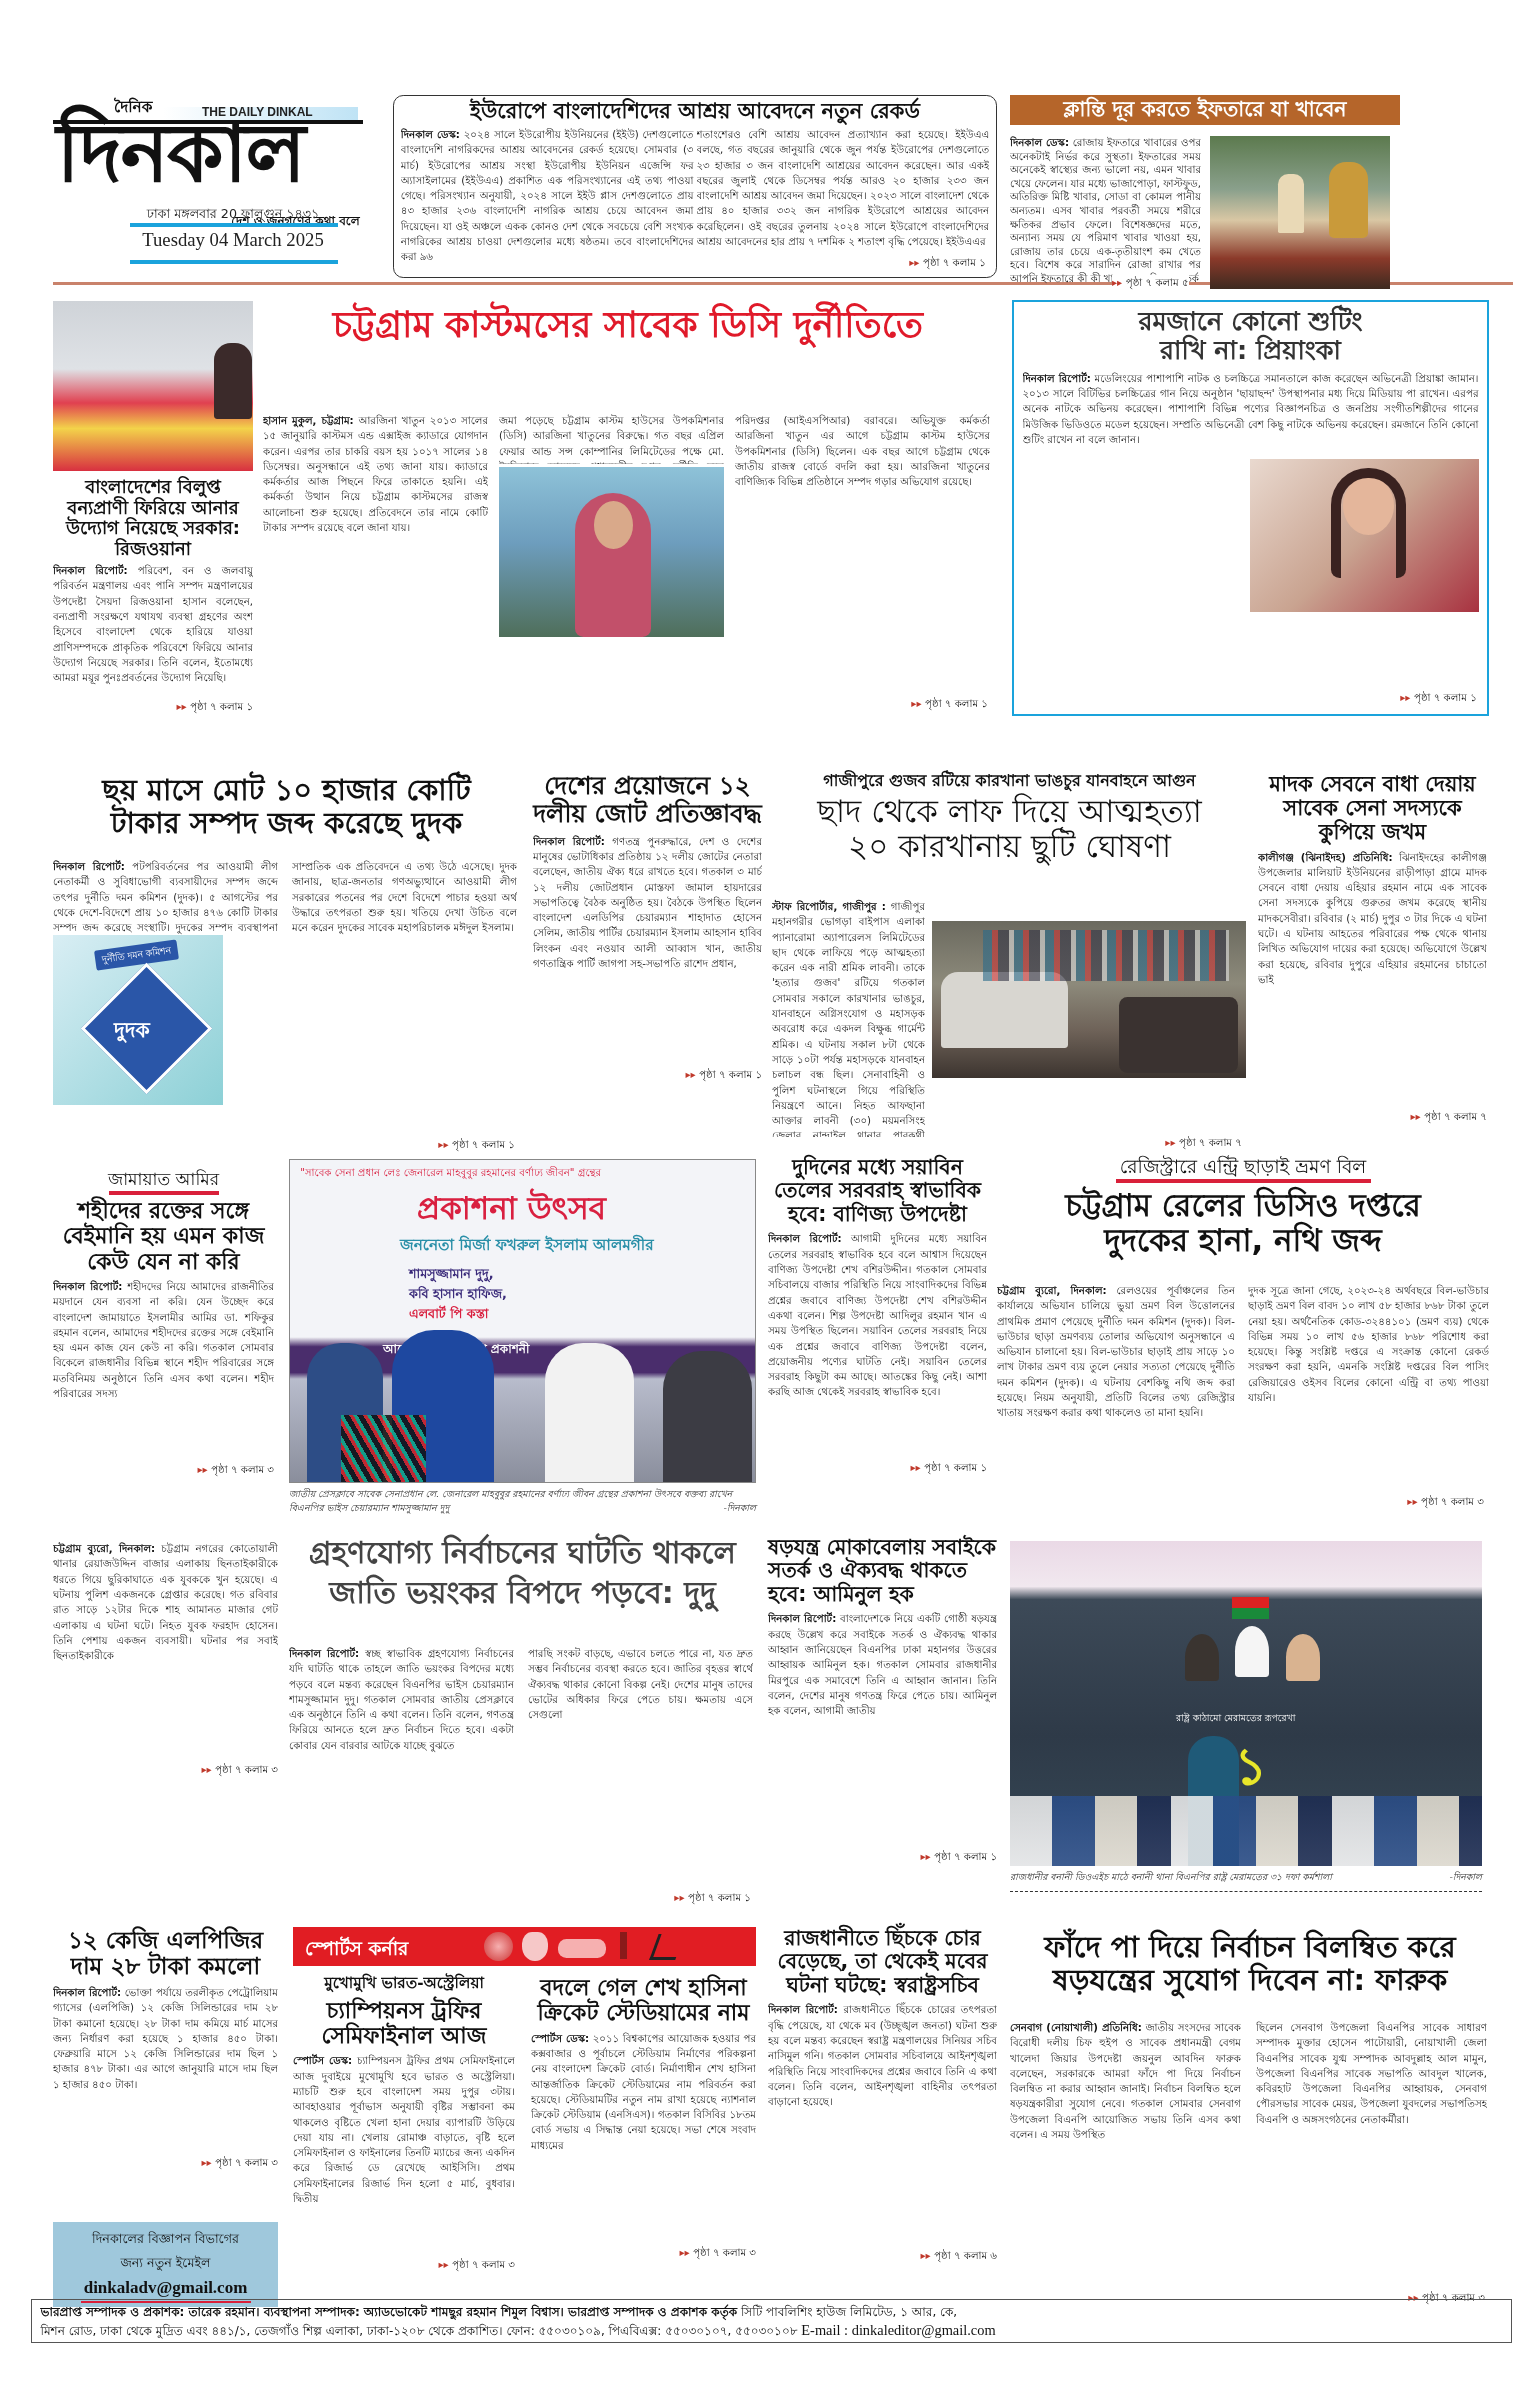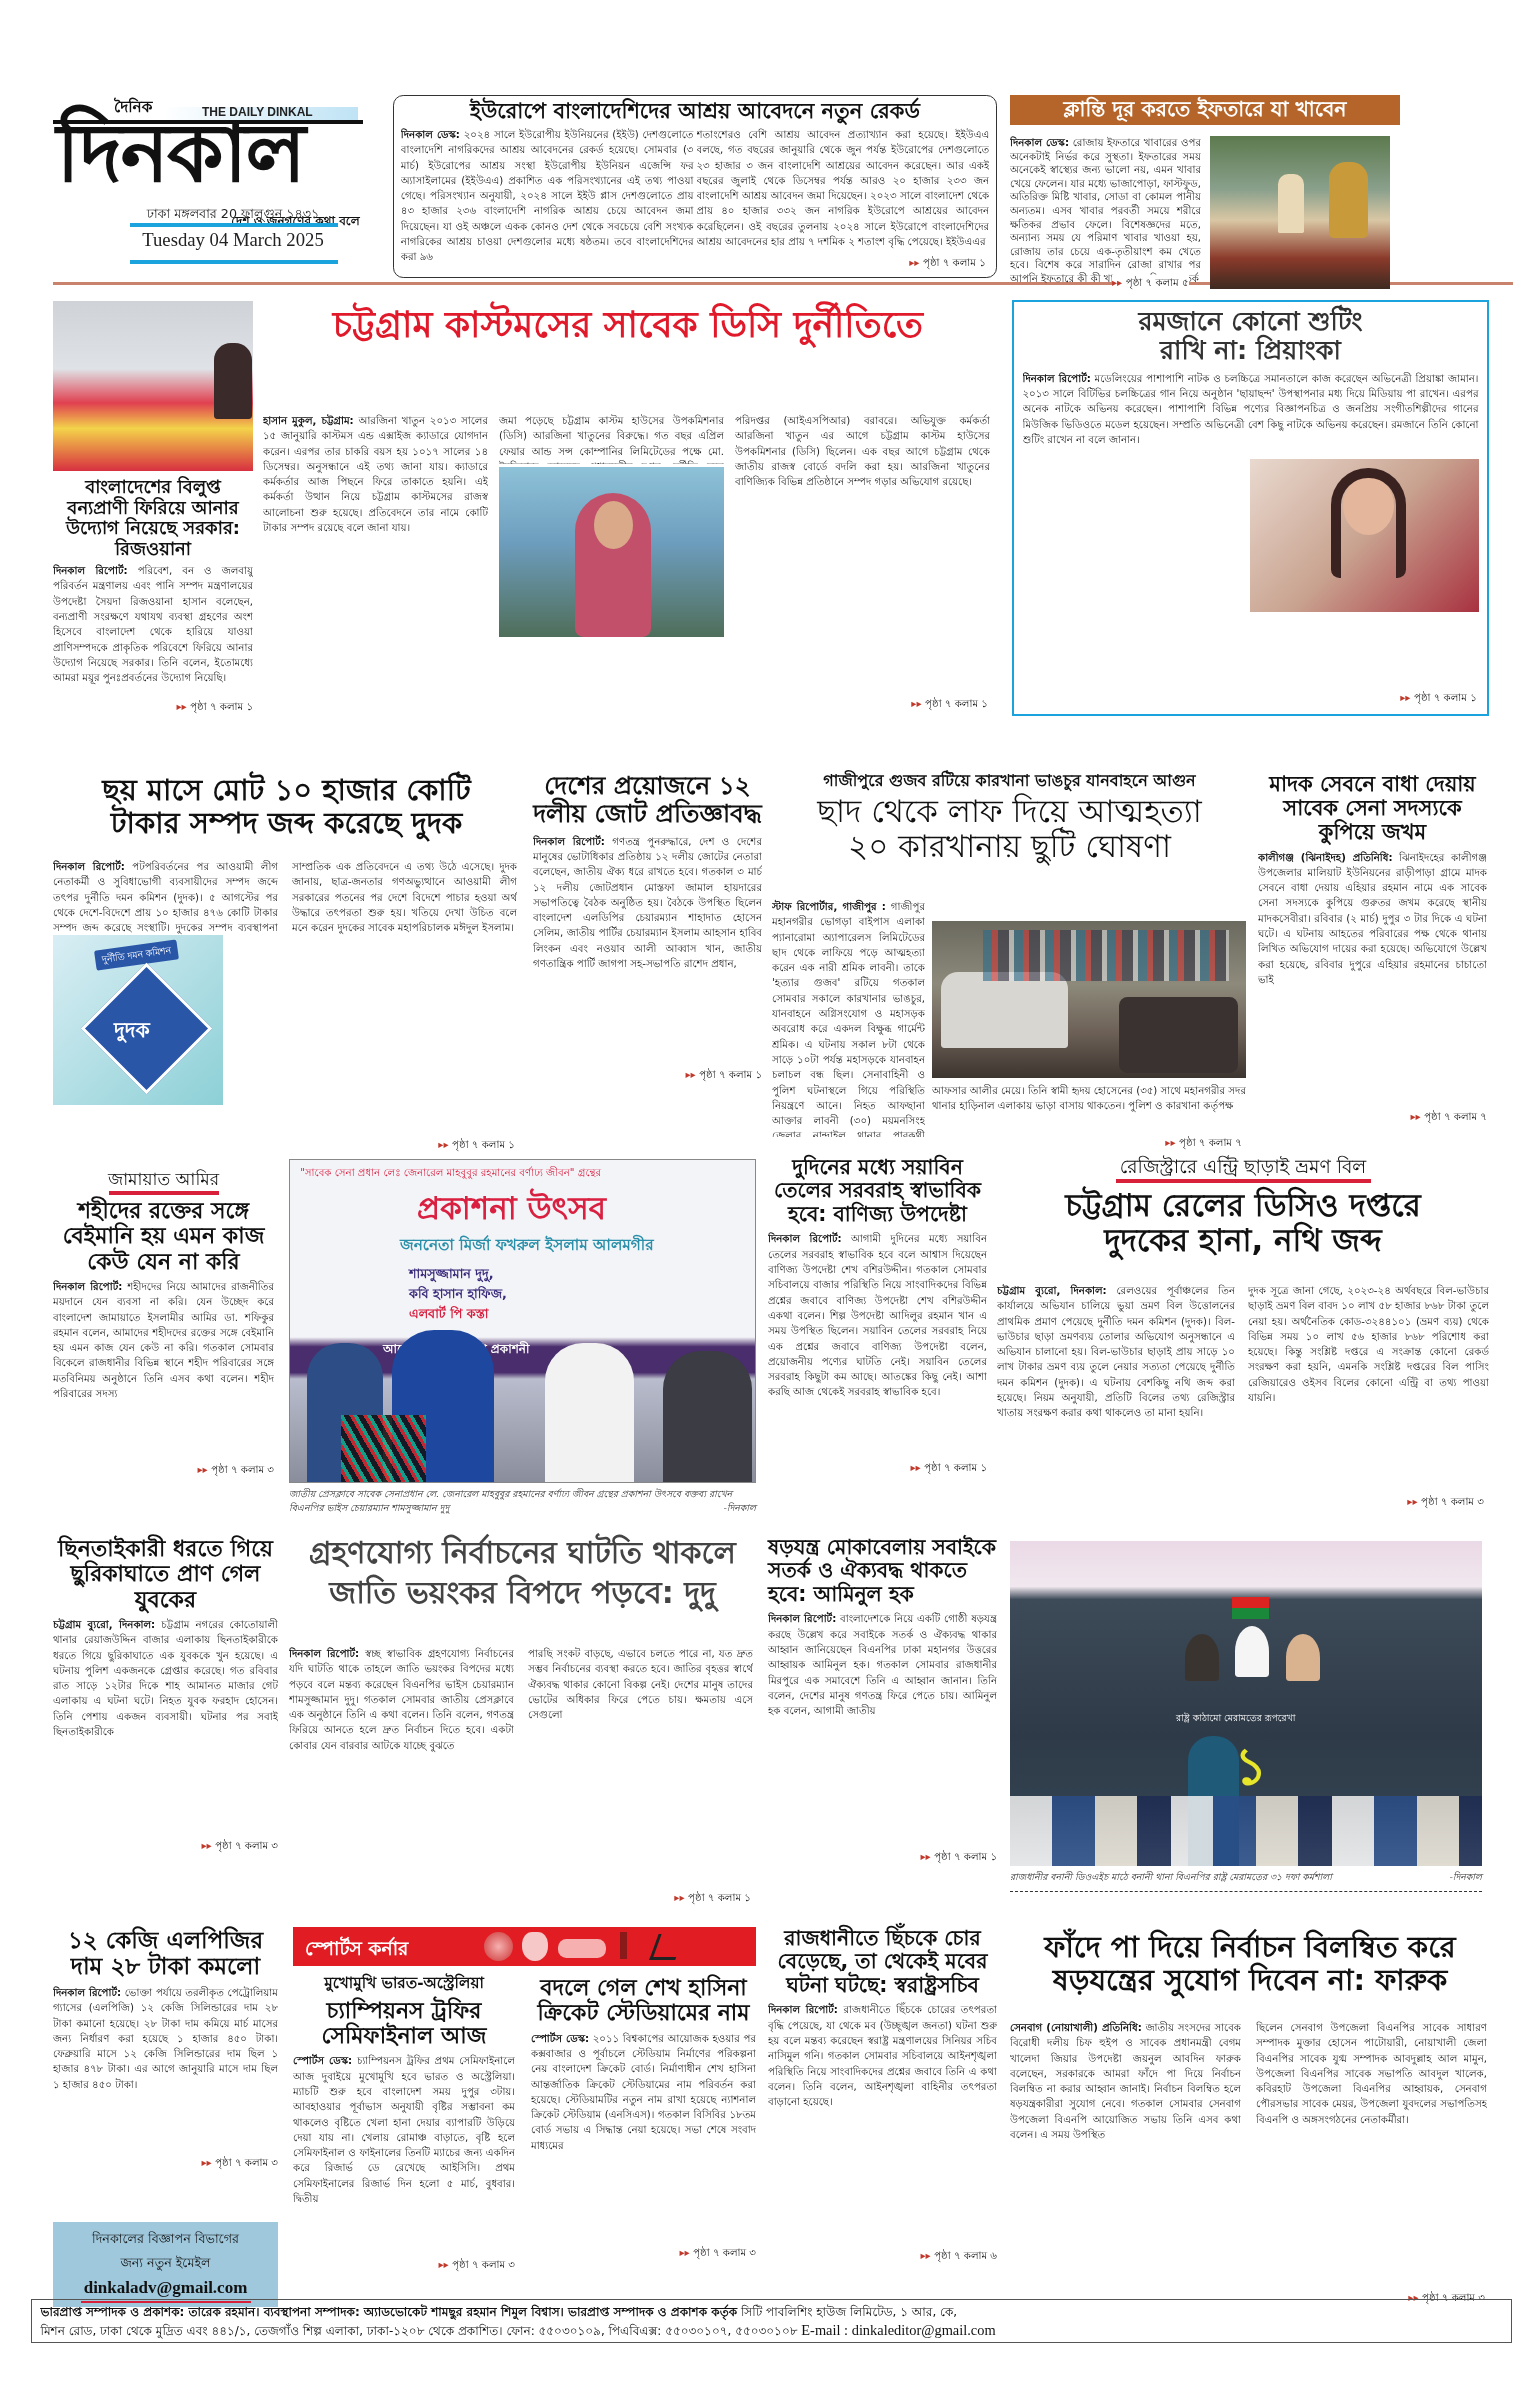--- a/index.html
+++ b/index.html
@@ -111,21 +111,20 @@
 <div class="abs" style="left:772px;top:772px;width:475px;height:382px;">
   <div class="hl" style="font-size:16px;">গাজীপুরে গুজব রটিয়ে কারখানা ভাঙচুর যানবাহনে আগুন</div>
   <div class="hl" style="font-size:31px;font-weight:normal;margin-top:3.4px;">ছাদ থেকে লাফ দিয়ে আত্মহত্যা</div>
   <div class="hl" style="font-size:31px;font-weight:normal;">২০ কারখানায় ছুটি ঘোষণা</div>
   <div class="abs body-text" style="left:0;top:127px;width:153px;height:238px;font-size:10.2px;line-height:15.3px;"><b>স্টাফ রিপোর্টার, গাজীপুর :</b> <span>গাজীপুর মহানগরীর ভোগড়া বাইপাস এলাকা প্যানারোমা অ্যাপারেলস লিমিটেডের ছাদ থেকে লাফিয়ে পড়ে আত্মহত্যা করেন এক নারী শ্রমিক লাবনী। তাকে 'হত্যার গুজব' রটিয়ে গতকাল সোমবার সকালে কারখানার ভাঙচুর, যানবাহনে অগ্নিসংযোগ ও মহাসড়ক অবরোধ করে একদল বিক্ষুব্ধ গার্মেন্ট শ্রমিক। এ ঘটনায় সকাল ৮টা থেকে সাড়ে ১০টা পর্যন্ত মহাসড়কে যানবাহন চলাচল বন্ধ ছিল। সেনাবাহিনী ও পুলিশ ঘটনাস্থলে গিয়ে পরিস্থিতি নিয়ন্ত্রণে আনে। নিহত আফছানা আক্তার লাবনী (৩০) ময়মনসিংহ জেলার নান্দাইল থানার পারকুথী গ্রামের মো.</span></div>
   <div class="abs photo" style="left:160px;top:149px;width:314px;height:157px;background:linear-gradient(180deg,#6b6a5f 0%,#8d8a7b 40%,#6e6258 70%,#3c342f 100%);">
     <div class="abs" style="left:8.5px;top:51px;width:127px;height:76px;background:#d8d6d0;border-radius:17px 17px 3.4px 3.4px;"></div>
     <div class="abs" style="left:51px;top:8.5px;width:246px;height:51px;background:repeating-linear-gradient(90deg,#2a6a8a 0 8.5px,#c33 8.5px 15.3px,#334 15.3px 25.5px,#ddd 25.5px 31px);opacity:.6;"></div>
     <div class="abs" style="left:187px;top:76px;width:119px;height:76px;background:#3a3230;border-radius:8.5px;"></div>
   </div>
-  <div class="abs body-text" style="left:160px;top:311px;width:314px;height:51px;font-size:10.2px;line-height:15.3px;"><span>আফসার আলীর মেয়ে। তিনি স্বামী হৃদয় হোসেনের (৩৫) সাথে মহানগরীর সদর থানার হাড়িনাল এলাকায় ভাড়া বাসায় থাকতেন। পুলিশ ও কারখানা কর্তৃপক্ষ</span></div>
   <div class="abs cont-wrap" style="right:5.1px;bottom:1.7px;background:#fff;"><span class="cont">▸▸ </span><span>পৃষ্ঠা ৭ কলাম ৭</span></div>
 </div>
 
 <div class="abs" style="left:1258px;top:772px;width:229px;height:382px;">
   <div class="hl" style="font-size:21px;">মাদক সেবনে বাধা দেয়ায় সাবেক সেনা সদস্যকে কুপিয়ে জখম</div>
   <div class="body-text" style="margin-top:5.1px;height:259px;font-size:10.2px;line-height:15.3px;"><b>কালীগঞ্জ (ঝিনাইদহ) প্রতিনিধি:</b> <span>ঝিনাইদহের কালীগঞ্জ উপজেলার মালিয়াট ইউনিয়নের রাড়ীপাড়া গ্রামে মাদক সেবনে বাধা দেয়ায় এহিয়ার রহমান নামে এক সাবেক সেনা সদস্যকে কুপিয়ে গুরুতর জখম করেছে স্থানীয় মাদকসেবীরা। রবিবার (২ মার্চ) দুপুর ৩ টার দিকে এ ঘটনা ঘটে। এ ঘটনায় আহতের পরিবারের পক্ষ থেকে থানায় লিখিত অভিযোগ দায়ের করা হয়েছে। অভিযোগে উল্লেখ করা হয়েছে, রবিবার দুপুরে এহিয়ার রহমানের চাচাতো ভাই</span></div>
   <div class="cont-wrap"><span class="cont">▸▸ </span><span>পৃষ্ঠা ৭ কলাম ৭</span></div>
 </div>
 
 <div class="abs" style="left:53px;top:1170px;width:221px;height:340px;">
@@ -164,21 +163,20 @@
   <div class="hl" style="font-size:18.7px;font-weight:normal;">রেজিস্ট্রারে এন্ট্রি ছাড়াই ভ্রমণ বিল</div>
   <div class="rule-red" style="width:255px;margin:1.7px auto 5.1px;"></div>
   <div class="hl" style="font-size:31px;">চট্টগ্রাম রেলের ডিসিও দপ্তরে</div>
   <div class="hl" style="font-size:31px;">দুদকের হানা, নথি জব্দ</div>
   <div class="abs body-text" style="left:0;top:127px;width:238px;height:212px;font-size:10.2px;line-height:15.3px;"><b>চট্টগ্রাম ব্যুরো, দিনকাল:</b> <span>রেলওয়ের পূর্বাঞ্চলের তিন কার্যালয়ে অভিযান চালিয়ে ভুয়া ভ্রমণ বিল উত্তোলনের প্রাথমিক প্রমাণ পেয়েছে দুর্নীতি দমন কমিশন (দুদক)। বিল-ভাউচার ছাড়া ভ্রমণব্যয় তোলার অভিযোগ অনুসন্ধানে এ অভিযান চালানো হয়। বিল-ভাউচার ছাড়াই প্রায় সাড়ে ১০ লাখ টাকার ভ্রমণ ব্যয় তুলে নেয়ার সত্যতা পেয়েছে দুর্নীতি দমন কমিশন (দুদক)। এ ঘটনায় বেশকিছু নথি জব্দ করা হয়েছে। নিয়ম অনুযায়ী, প্রতিটি বিলের তথ্য রেজিস্ট্রার খাতায় সংরক্ষণ করার কথা থাকলেও তা মানা হয়নি।</span></div>
   <div class="abs body-text" style="left:251px;top:127px;width:241px;height:212px;font-size:10.2px;line-height:15.3px;"><span>দুদক সূত্রে জানা গেছে, ২০২৩-২৪ অর্থবছরে বিল-ভাউচার ছাড়াই ভ্রমণ বিল বাবদ ১০ লাখ ৫৮ হাজার ৮৬৮ টাকা তুলে নেয়া হয়। অর্থনৈতিক কোড-৩২৪৪১০১ (ভ্রমণ ব্যয়) থেকে বিভিন্ন সময় ১০ লাখ ৫৬ হাজার ৮৬৮ পরিশোধ করা হয়েছে। কিন্তু সংশ্লিষ্ট দপ্তরে এ সংক্রান্ত কোনো রেকর্ড সংরক্ষণ করা হয়নি, এমনকি সংশ্লিষ্ট দপ্তরের বিল পাসিং রেজিয়ারেও ওইসব বিলের কোনো এন্ট্রি বা তথ্য পাওয়া যায়নি।</span></div>
   <div class="abs cont-wrap" style="right:5.1px;bottom:1.7px;background:#fff;"><span class="cont">▸▸ </span><span>পৃষ্ঠা ৭ কলাম ৩</span></div>
 </div>
 
 <div class="abs" style="left:53px;top:1536px;width:225px;height:373px;">
-  <div class="hl" style="font-size:22px;">ছিনতাইকারী ধরতে গিয়ে ছুরিকাঘাতে প্রাণ গেল যুবকের</div>
   <div class="body-text" style="margin-top:5.1px;height:221px;font-size:10.2px;line-height:15.3px;"><b>চট্টগ্রাম ব্যুরো, দিনকাল:</b> <span>চট্টগ্রাম নগরের কোতোয়ালী থানার রেয়াজউদ্দিন বাজার এলাকায় ছিনতাইকারীকে ধরতে গিয়ে ছুরিকাঘাতে এক যুবককে খুন হয়েছে। এ ঘটনায় পুলিশ একজনকে গ্রেপ্তার করেছে। গত রবিবার রাত সাড়ে ১২টার দিকে শাহ আমানত মাজার গেট এলাকায় এ ঘটনা ঘটে। নিহত যুবক ফরহাদ হোসেন। তিনি পেশায় একজন ব্যবসায়ী। ঘটনার পর সবাই ছিনতাইকারীকে</span></div>
   <div class="cont-wrap"><span class="cont">▸▸ </span><span>পৃষ্ঠা ৭ কলাম ৩</span></div>
 </div>
 
 <div class="abs" style="left:289px;top:1536px;width:467px;height:373px;">
   <div class="hl" style="font-size:30px;color:#444;">গ্রহণযোগ্য নির্বাচনের ঘাটতি থাকলে</div>
   <div class="hl" style="font-size:30px;color:#444;margin-top:5.1px;">জাতি ভয়ংকর বিপদে পড়বে: দুদু</div>
   <div class="abs body-text" style="left:0;top:110px;width:225px;height:246px;font-size:10.2px;line-height:15.3px;"><b>দিনকাল রিপোর্ট:</b> <span>স্বচ্ছ স্বাভাবিক গ্রহণযোগ্য নির্বাচনের যদি ঘাটতি থাকে তাহলে জাতি ভয়ংকর বিপদের মধ্যে পড়বে বলে মন্তব্য করেছেন বিএনপির ভাইস চেয়ারম্যান শামসুজ্জামান দুদু। গতকাল সোমবার জাতীয় প্রেসক্লাবে এক অনুষ্ঠানে তিনি এ কথা বলেন। তিনি বলেন, গণতন্ত্র ফিরিয়ে আনতে হলে দ্রুত নির্বাচন দিতে হবে। একটা কোবার যেন বারবার আটকে যাচ্ছে বুঝতে</span></div>
   <div class="abs body-text" style="left:239px;top:110px;width:225px;height:246px;font-size:10.2px;line-height:15.3px;"><span>পারছি সংকট বাড়ছে, এভাবে চলতে পারে না, যত দ্রুত সম্ভব নির্বাচনের ব্যবস্থা করতে হবে। জাতির বৃহত্তর স্বার্থে ঐক্যবদ্ধ থাকার কোনো বিকল্প নেই। দেশের মানুষ তাদের ভোটের অধিকার ফিরে পেতে চায়। ক্ষমতায় এসে সেগুলো</span></div>
   <div class="abs cont-wrap" style="right:5.1px;bottom:1.7px;background:#fff;"><span class="cont">▸▸ </span><span>পৃষ্ঠা ৭ কলাম ১</span></div>

